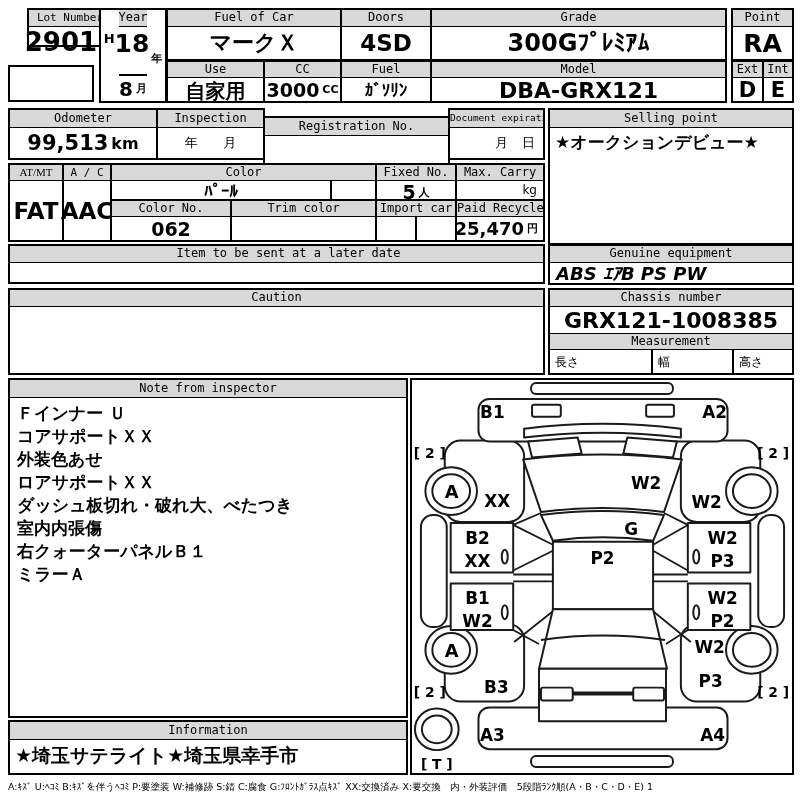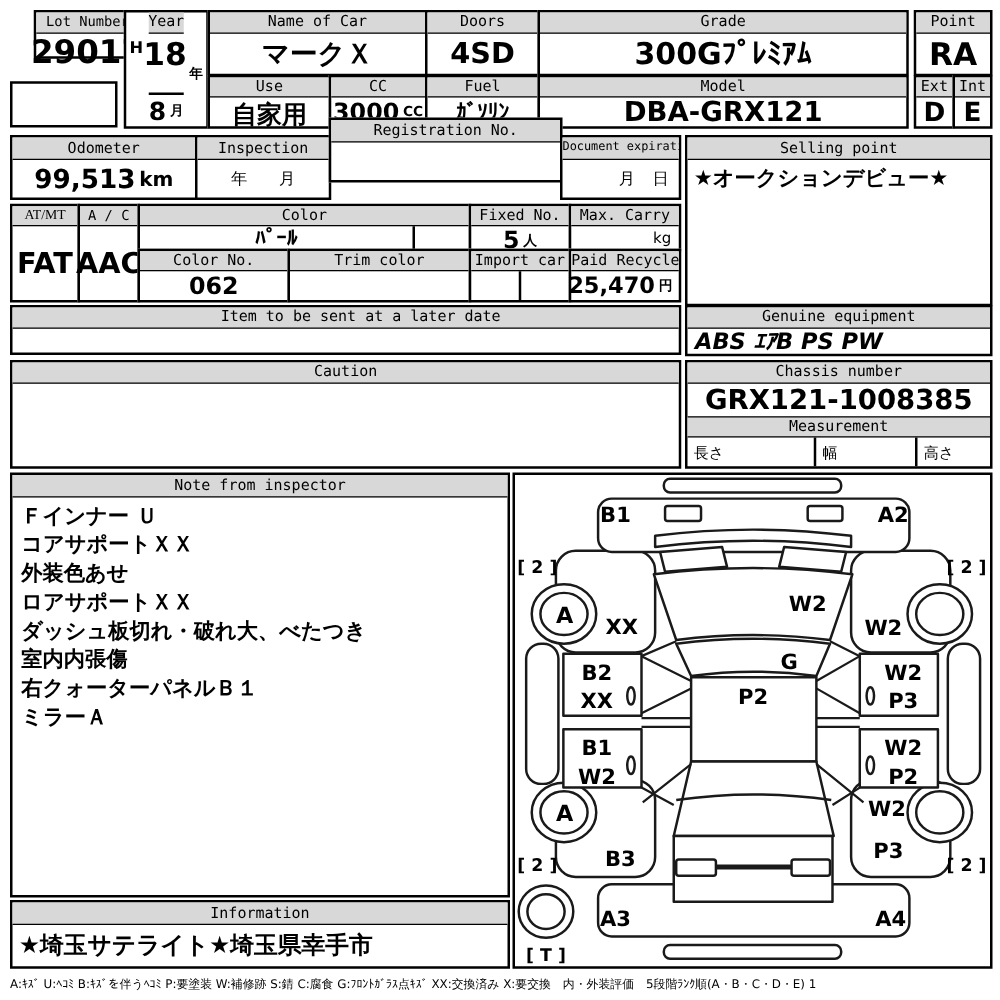--- a/index.html
+++ b/index.html
@@ -36,21 +36,21 @@
         <span style="font-size:25px;">18</span>
         <span style="font-size:11px;margin-top:22px;margin-left:2px;">年</span>
     </div>
     <div class="val" style="border-top:2px solid #000;">
       <span style="font-size:20px;">8</span>
         <span class="unit">月</span>
     </div>
   </div>
 
   <div class="abs box" style="left:166px;top:8px;width:176px;height:53px;">
-    <div class="hdr">Name of Car</div>
+    <div class="hdr">Fuel of Car</div>
     <div class="val" style="font-size:22px;">マークＸ</div>
   </div>
   <div class="abs box" style="left:340px;top:8px;width:92px;height:53px;">
     <div class="hdr">Doors</div>
     <div class="val" style="font-size:23px;">4SD</div>
   </div>
   <div class="abs box" style="left:430px;top:8px;width:297px;height:53px;">
     <div class="hdr">Grade</div>
     <div class="val" style="font-size:24px;">300Gﾌﾟﾚﾐｱﾑ</div>
   </div>
@@ -94,21 +94,21 @@
         <span style="font-size:16px;font-weight:bold;margin-left:3px;">km</span>
     </div>
   </div>
   <div class="abs box" style="left:156px;top:108px;width:109px;height:52px;">
     <div class="hdr" style="height:17px;line-height:16px;">Inspection</div>
     <div class="val" style="font-weight:normal;font-size:13px;justify-content:space-around;padding:0 14px;">
       <span>年</span>
       <span>月</span>
     </div>
   </div>
-  <div class="abs box" style="left:263px;top:94px;width:187px;height:52px;">
+  <div class="abs box" style="left:263px;top:116px;width:187px;height:52px;">
     <div class="hdr" style="height:17px;line-height:16px;">Registration No.</div>
     <div class="val"></div>
   </div>
   <div class="abs box" style="left:448px;top:108px;width:97px;height:52px;">
     <div class="hdr" style="height:17px;line-height:16px;font-size:9.5px;">Document expiration</div>
     <div class="val" style="font-weight:normal;font-size:13px;justify-content:flex-end;gap:14px;padding-right:8px;">
       <span>月</span>
       <span>日</span>
     </div>
   </div>

